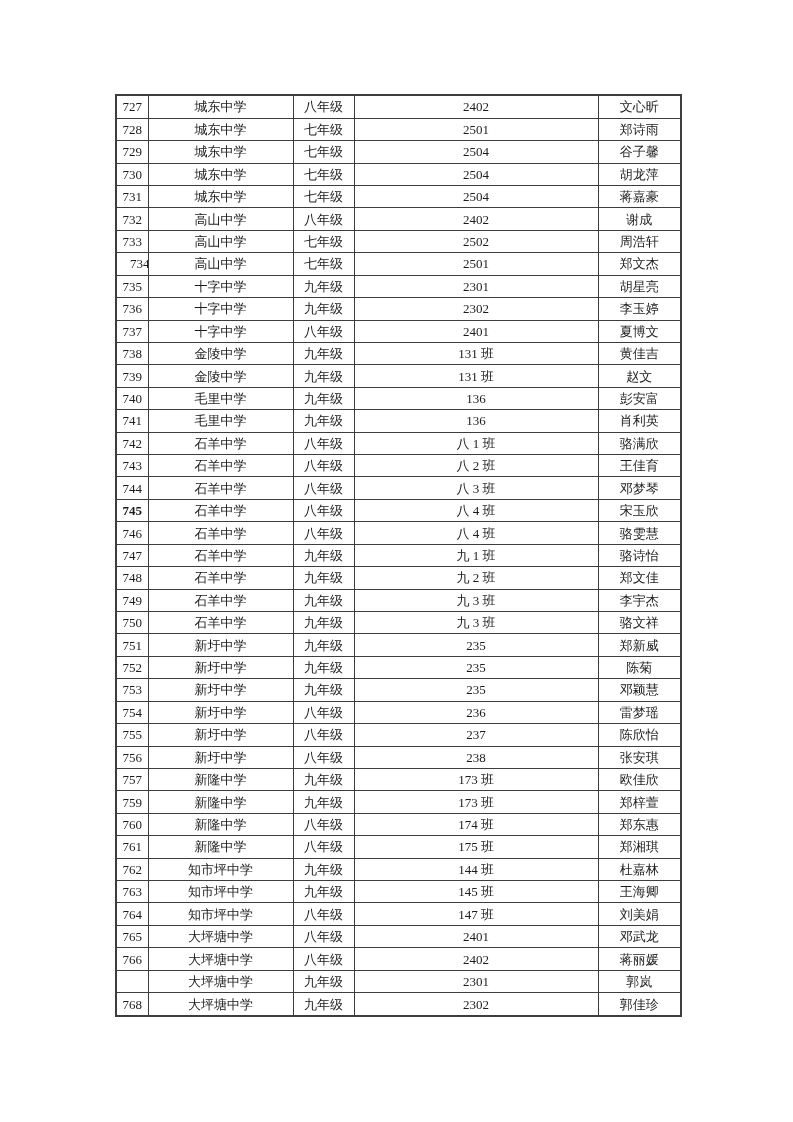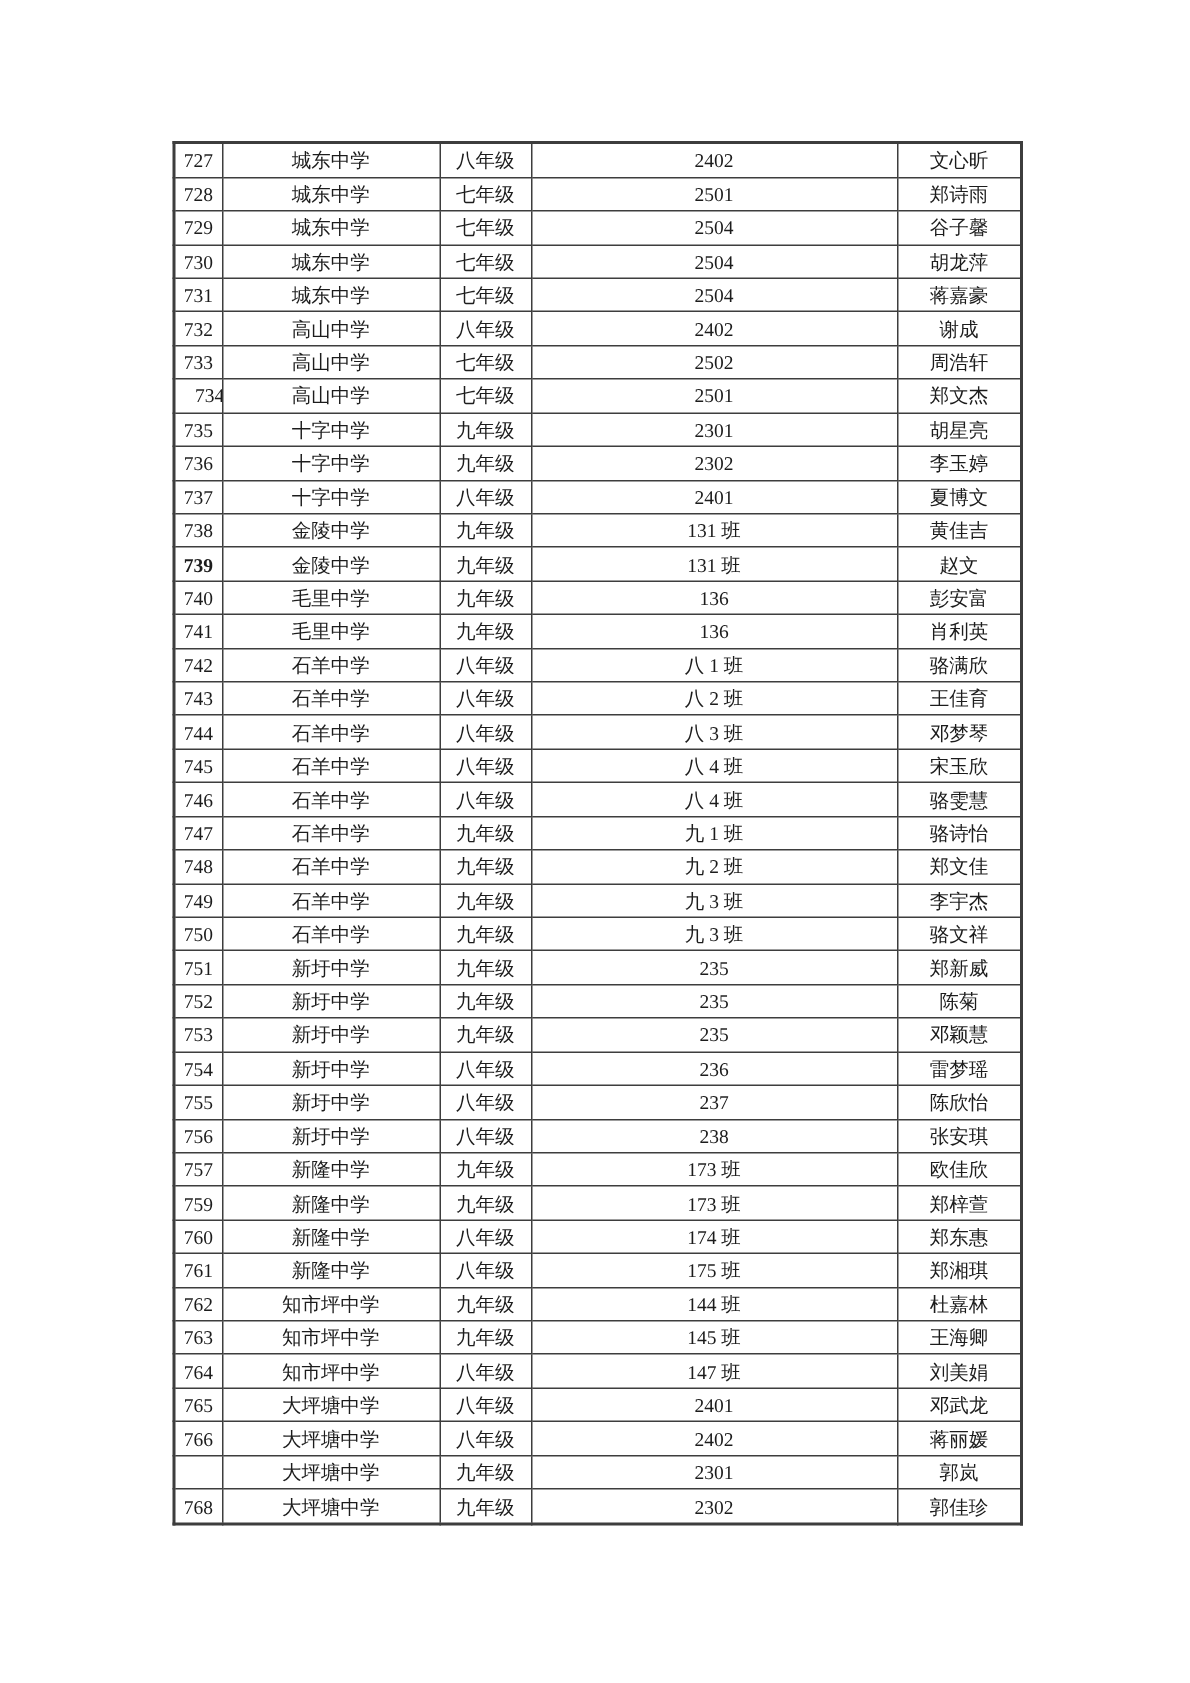--- a/index.html
+++ b/index.html
@@ -130,21 +130,21 @@
         <td style="border-color: rgb(61, 61, 61);">夏博文</td>
       </tr>
       <tr>
         <td style="border-color: rgb(61, 61, 61);">738</td>
         <td style="border-color: rgb(61, 61, 61);">金陵中学</td>
         <td style="border-color: rgb(61, 61, 61);">九年级</td>
         <td style="border-color: rgb(61, 61, 61);">131 班</td>
         <td style="border-color: rgb(61, 61, 61);">黄佳吉</td>
       </tr>
       <tr>
-        <td style="border-color: rgb(61, 61, 61); font-weight: bold;">739</td>
+        <td style="border-color: rgb(61, 61, 61);">739</td>
         <td style="border-color: rgb(61, 61, 61);">金陵中学</td>
         <td style="border-color: rgb(61, 61, 61);">九年级</td>
         <td style="border-color: rgb(61, 61, 61);">131 班</td>
         <td style="border-color: rgb(61, 61, 61);">赵文</td>
       </tr>
       <tr>
         <td style="border-color: rgb(61, 61, 61);">740</td>
         <td style="border-color: rgb(61, 61, 61);">毛里中学</td>
         <td style="border-color: rgb(61, 61, 61);">九年级</td>
         <td style="border-color: rgb(61, 61, 61);">136</td>
@@ -172,21 +172,21 @@
         <td style="border-color: rgb(61, 61, 61);">王佳育</td>
       </tr>
       <tr>
         <td style="border-color: rgb(61, 61, 61);">744</td>
         <td style="border-color: rgb(61, 61, 61);">石羊中学</td>
         <td style="border-color: rgb(61, 61, 61);">八年级</td>
         <td style="border-color: rgb(61, 61, 61);">八 3 班</td>
         <td style="border-color: rgb(61, 61, 61);">邓梦琴</td>
       </tr>
       <tr>
-        <td style="border-color: rgb(61, 61, 61);">745</td>
+        <td style="border-color: rgb(61, 61, 61); font-weight: bold;">745</td>
         <td style="border-color: rgb(61, 61, 61);">石羊中学</td>
         <td style="border-color: rgb(61, 61, 61);">八年级</td>
         <td style="border-color: rgb(61, 61, 61);">八 4 班</td>
         <td style="border-color: rgb(61, 61, 61);">宋玉欣</td>
       </tr>
       <tr>
         <td style="border-color: rgb(61, 61, 61);">746</td>
         <td style="border-color: rgb(61, 61, 61);">石羊中学</td>
         <td style="border-color: rgb(61, 61, 61);">八年级</td>
         <td style="border-color: rgb(61, 61, 61);">八 4 班</td>

